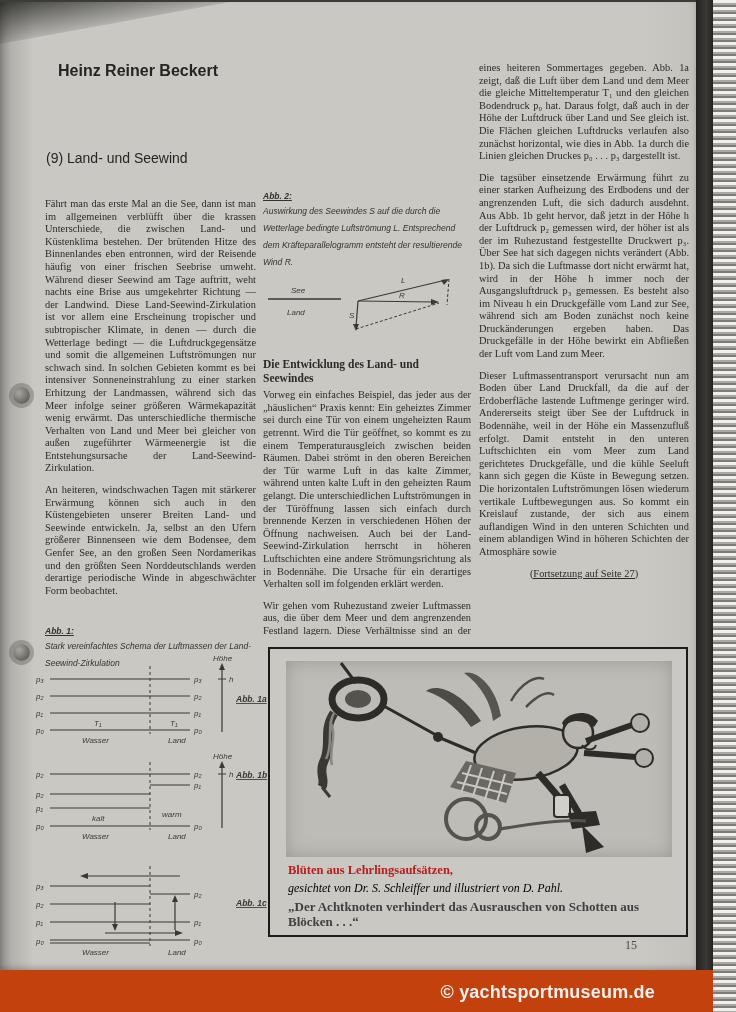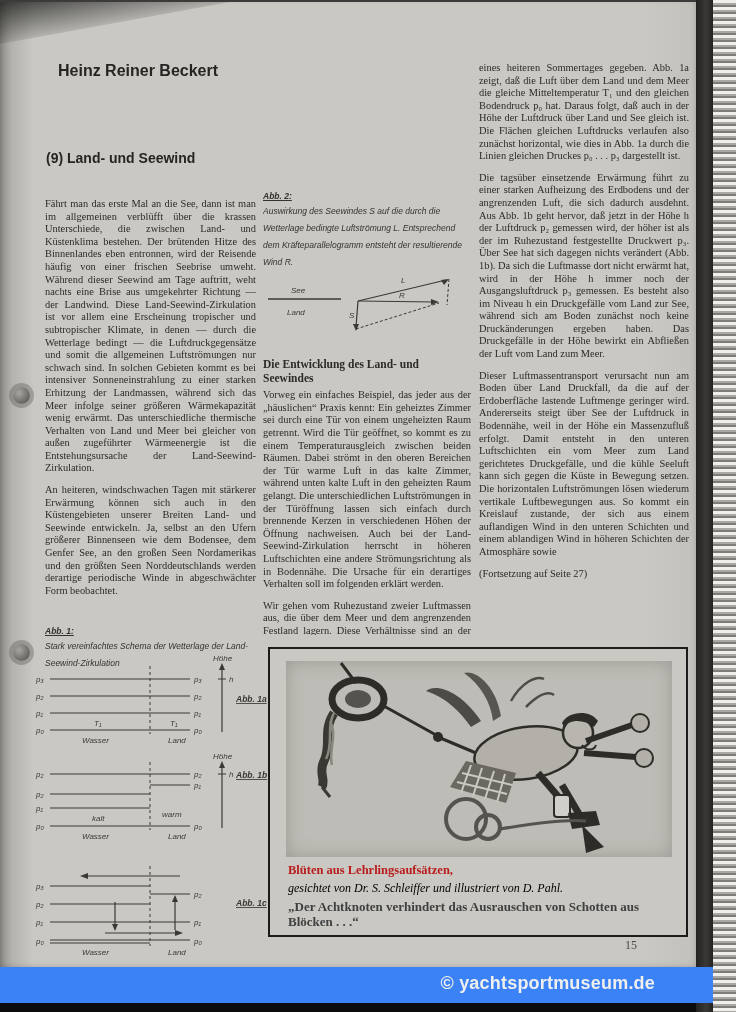--- a/index.html
+++ b/index.html
@@ -8,21 +8,21 @@
     background:#0c0c0c;
     font-family:"Liberation Serif","DejaVu Serif",serif;
   }
   
   .page-edges{
     position:absolute;right:0;top:0;width:23px;height:1012px;
     background:repeating-linear-gradient(to bottom,#f0efeb 0 3px,#a9a8a4 3px 5px,#7d7c78 5px 7px);
   }
   .spine-band{position:absolute;right:23px;top:0;width:17px;height:1012px;
     background:linear-gradient(90deg,#232220,#3a3936 60%,#232220);}
-  .bottom-strip{position:absolute;left:0;bottom:9px;width:713px;height:36px;background:#3b82f6;}
+  .bottom-strip{position:absolute;left:0;bottom:0;width:713px;height:42px;background:#c2410c;}
   .watermark{
     position:absolute;right:58px;bottom:9px;color:#efefee;
     font-family:"Liberation Sans","DejaVu Sans",sans-serif;
     font-weight:bold;font-size:18px;letter-spacing:.2px;
   }
   
   .paper{
     position:absolute;left:0;top:0;width:697px;height:970px;
     background:linear-gradient(90deg,#908f8a 0,#b3b2ad 12px,#c9c8c3 34px,#c9c8c3 92%,#c2c1bc 100%);
     border-top:2px solid #3c3b39;
@@ -45,31 +45,31 @@
     font-weight:bold;font-size:16px;color:#262523;
   }
   .title{
     position:absolute;left:45px;top:82px;width:620px;
     font-family:"Liberation Sans","DejaVu Sans",sans-serif;
     font-weight:bold;font-size:25px;line-height:32px;color:#1d1c1a;letter-spacing:.3px;
   }
   .subtitle{
     position:absolute;left:46px;top:148px;
     font-family:"Liberation Sans","DejaVu Sans",sans-serif;
-    font-weight:bold;font-size:14px;color:#262523;
+    font-weight:normal;font-size:14px;color:#262523;
   }
   
   .col{position:absolute;font-size:10.4px;line-height:12.6px;color:#2c2b28;
        text-align:justify;overflow:hidden;}
   .col p{margin:0 0 9px 0;}
   .col1{left:45px;top:196px;width:211px;height:438px;}
   .col2{left:263px;top:188px;width:208px;height:445px;}
   .col3{left:479px;top:60px;width:210px;height:570px;}
   .subhead{font-weight:bold;font-size:11.5px;line-height:13.5px;margin:8px 0 4px 0;text-align:left;}
-  .continuation{margin-top:4px;}
+  .continuation{text-align:center;margin-top:4px;text-decoration:underline;}
   
   .figlabel{font-style:italic;font-weight:bold;font-size:8.5px;text-decoration:underline;
     font-family:"Liberation Sans","DejaVu Sans",sans-serif;color:#34332f;}
   .figcap{font-style:italic;font-size:8.5px;line-height:17px;color:#34332f;
     font-family:"Liberation Sans","DejaVu Sans",sans-serif;text-align:left;}
   .fig2-block{margin-bottom:6px;}
   .fig1-block{position:absolute;left:45px;top:618px;width:215px;}
   .fig1-svg{position:absolute;left:30px;top:652px;}
   svg text{font-family:"Liberation Sans","DejaVu Sans",sans-serif;font-style:italic;
     fill:#3a3935;font-size:8px;}
@@ -132,21 +132,21 @@
 
   <div class="col col3">
     <p>eines heiteren Sommertages gegeben. Abb. 1a zeigt, daß die Luft über dem Land und dem Meer die gleiche Mitteltemperatur T₁ und den gleichen Bodendruck p₀ hat. Daraus folgt, daß auch in der Höhe der Luftdruck über Land und See gleich ist. Die Flächen gleichen Luftdrucks verlaufen also zunächst horizontal, wie dies in Abb. 1a durch die Linien gleichen Druckes p₀ . . . p₃ dargestellt ist.</p>
     <p>Die tagsüber einsetzende Erwärmung führt zu einer starken Aufheizung des Erdbodens und der angrenzenden Luft, die sich dadurch ausdehnt. Aus Abb. 1b geht hervor, daß jetzt in der Höhe h der Luftdruck p₂ gemessen wird, der höher ist als der im Ruhezustand festgestellte Druckwert p₃. Über See hat sich dagegen nichts verändert (Abb. 1b). Da sich die Luftmasse dort nicht erwärmt hat, wird in der Höhe h immer noch der Ausgangsluftdruck p₃ gemessen. Es besteht also im Niveau h ein Druckgefälle vom Land zur See, während sich am Boden zunächst noch keine Druckänderungen ergeben haben. Das Druckgefälle in der Höhe bewirkt ein Abfließen der Luft vom Land zum Meer.</p>
     <p>Dieser Luftmassentransport verursacht nun am Boden über Land Druckfall, da die auf der Erdoberfläche lastende Luftmenge geringer wird. Andererseits steigt über See der Luftdruck in Bodennähe, weil in der Höhe ein Massenzufluß erfolgt. Damit entsteht in den unteren Luftschichten ein vom Meer zum Land gerichtetes Druckgefälle, und die kühle Seeluft kann sich gegen die Küste in Bewegung setzen. Die horizontalen Luftströmungen lösen wiederum vertikale Luftbewegungen aus. So kommt ein Kreislauf zustande, der sich aus einem auflandigen Wind in den unteren Schichten und einem ablandigen Wind in höheren Schichten der Atmosphäre sowie</p>
     <p class="continuation">(Fortsetzung auf Seite 27)</p>
   </div>
 
   <div class="fig1-block">
     <span class="figlabel">Abb. 1:</span>
-    <div class="figcap">Stark vereinfachtes Schema der Wetterlage der Land-Seewind-Zirkulation</div>
+    <div class="figcap">Stark vereinfachtes Schema der Luftmassen der Land-Seewind-Zirkulation</div>
   </div>
 
   <svg class="fig1-svg" width="240" height="312" viewBox="0 0 240 312">
 
     <g>
       <line x1="120" y1="12" x2="120" y2="80" stroke="#3a3935" stroke-width="1" stroke-dasharray="3,3"></line>
       <line x1="20" y1="25" x2="160" y2="25" stroke="#3a3935" stroke-width="1.2"></line>
       <line x1="20" y1="42" x2="160" y2="42" stroke="#3a3935" stroke-width="1.2"></line>
       <line x1="20" y1="59" x2="160" y2="59" stroke="#3a3935" stroke-width="1.2"></line>
       <line x1="20" y1="76" x2="160" y2="76" stroke="#3a3935" stroke-width="1.2"></line>

